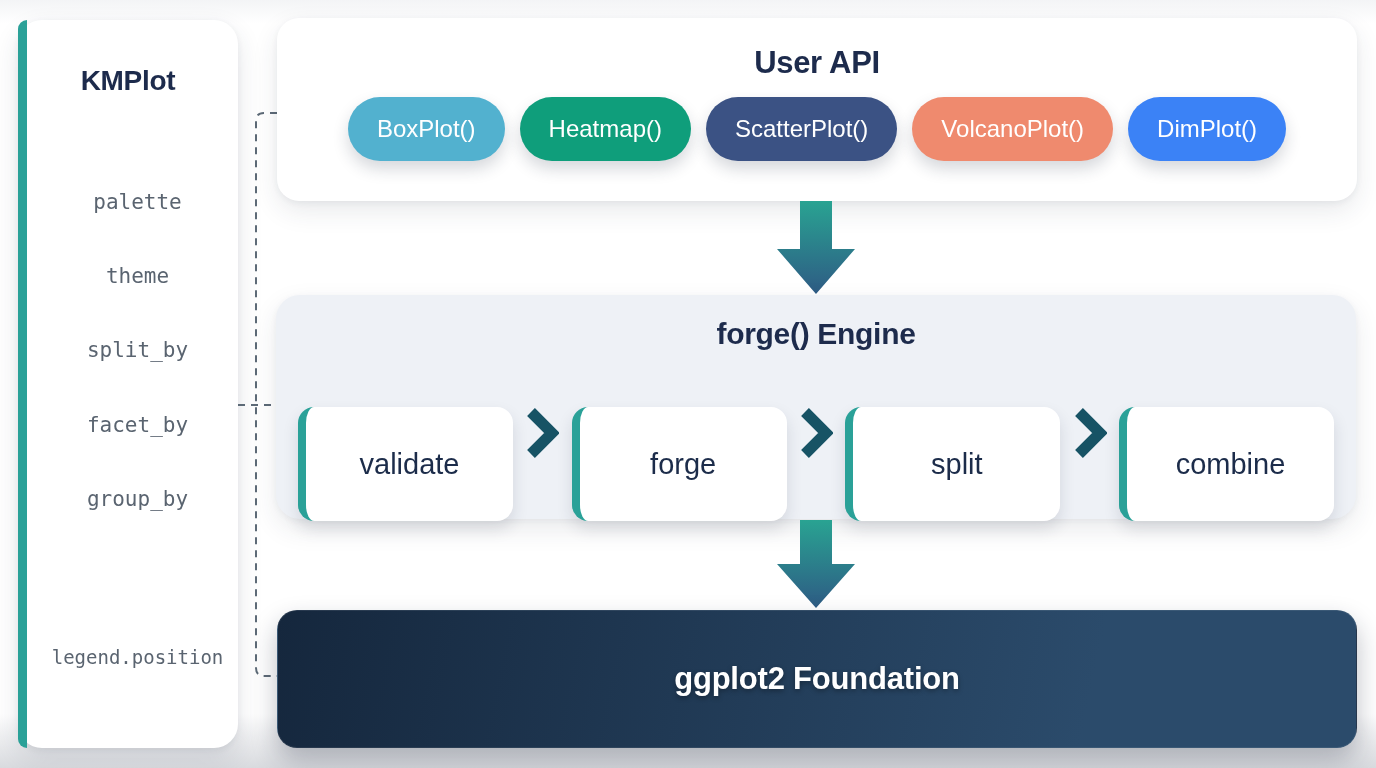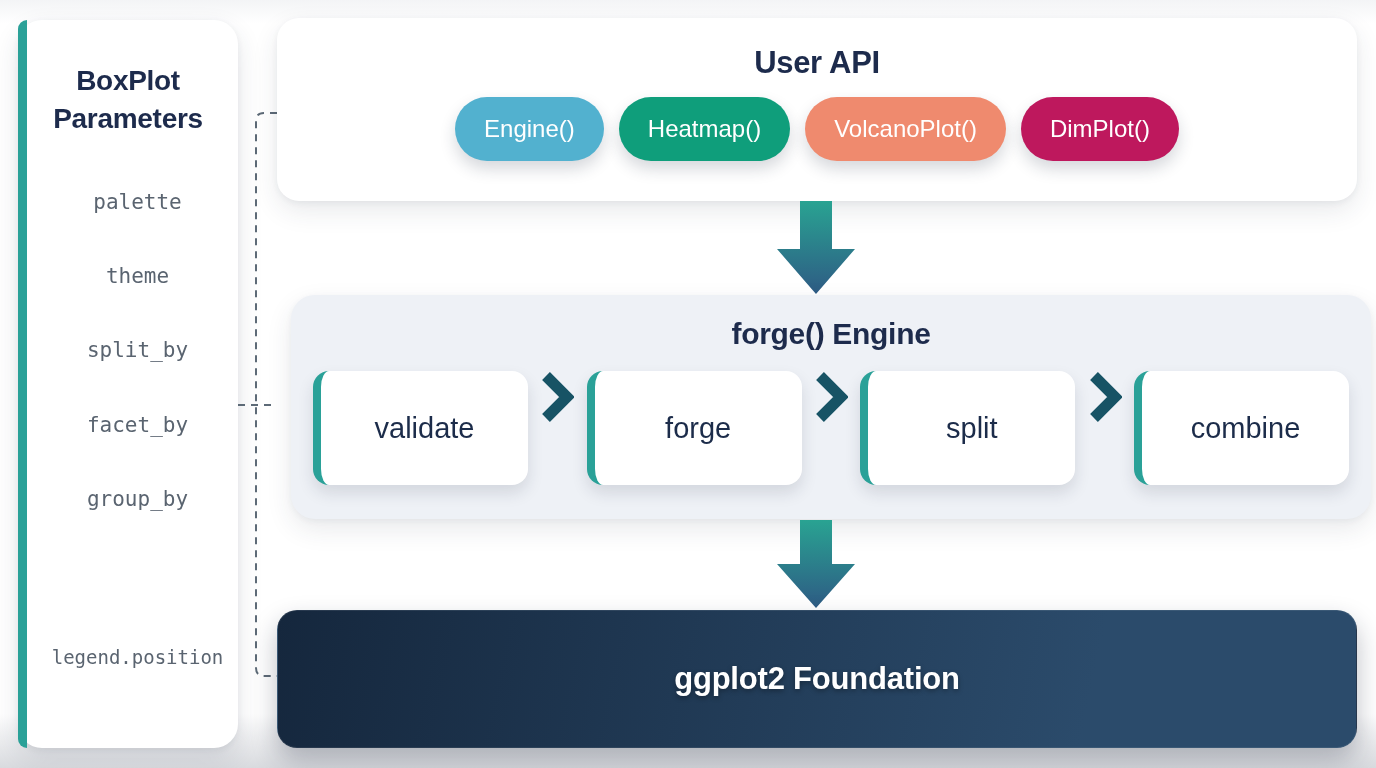--- a/index.html
+++ b/index.html
@@ -54,24 +54,24 @@
     gap: 15px; width: 100%;
   }
   .pill {
     height: 64px; border-radius: 32px; padding: 0 29px;
     display: flex; align-items: center; justify-content: center;
     color: #ffffff; font-size: 24px; font-weight: 500; white-space: nowrap;
     box-shadow: 0 8px 16px rgba(30,40,60,.18);
   }
 
   .card-engine {
-    position: absolute; left: 291px; top: 295px; width: 1080px; height: 224px;
+    position: absolute; left: 276px; top: 295px; width: 1080px; height: 224px;
     border-radius: 24px;
     box-shadow: 0 10px 26px rgba(40,50,70,.10), 0 2px 6px rgba(40,50,70,.05);
-    display: flex; flex-direction: column; align-items: center;
+    display: flex; flex-direction: column; align-items: center; gap: 36px;
   }
   .card-engine .section-title { margin-top: 22px; font-size: 30px; }
   .steps-row {
     margin-top: 20px; width: 100%; box-sizing: border-box; padding: 0 22px;
     display: flex; align-items: flex-start; justify-content: space-between;
   }
   .step {
     width: 215px; height: 114px; background: #ffffff; border-radius: 16px;
     border-left: 8px solid #2aa198; box-sizing: border-box;
     display: flex; align-items: center; justify-content: center;
@@ -95,43 +95,43 @@
   .arrow-svg { position: absolute; }
 </style>
 </head>
 <body>
 
 <div class="canvas">
 
   <aside class="sidebar">
     <div class="sidebar-accent" style="background-color: rgb(42, 161, 152);"></div>
     <div class="sidebar-title">
-      <span>BoxPlot</span><br>
-      <span>Parameters</span>
+      <span>KMPlot</span><br>
     </div>
     <div class="param" style="top:169px">palette</div>
     <div class="param" style="top:243px">theme</div>
     <div class="param" style="top:317px">split_by</div>
     <div class="param" style="top:392px">facet_by</div>
     <div class="param" style="top:466px">group_by</div>
     <div class="param small" style="top:624px">legend.position</div>
   </aside>
 
   <svg class="connector-svg" width="1376" height="768" viewBox="0 0 1376 768">
     <path d="M 277 113 L 264 113 Q 256 113 256 121 L 256 668 Q 256 676 264 676 L 277 676" fill="none" stroke-width="2" stroke-dasharray="7 6" stroke="#5d6a77"></path>
     <path d="M 238 405 L 277 405" fill="none" stroke-width="2" stroke-dasharray="7 6" stroke="#5d6a77"></path>
   </svg>
 
   <section class="card-user-api">
     <div class="section-title">User API</div>
     <div class="pills-row">
-      <div class="pill" style="background-color: rgb(82, 177, 207);">Engine()</div>
+      <div class="pill" style="background-color: rgb(82, 177, 207);">BoxPlot()</div>
       <div class="pill" style="background-color: rgb(15, 158, 123);">Heatmap()</div>
+      <div class="pill" style="background-color: rgb(59, 82, 132);">ScatterPlot()</div>
       <div class="pill" style="background-color: rgb(239, 138, 110);">VolcanoPlot()</div>
-      <div class="pill" style="background-color: #be185d;">DimPlot()</div>
+      <div class="pill" style="background-color: #3b82f6;">DimPlot()</div>
     </div>
   </section>
 
   <svg class="arrow-svg" style="left:776px; top:201px;" width="80" height="94" viewBox="0 0 80 94">
     <defs>
       <linearGradient id="ag1" x1="0" y1="0" x2="0" y2="1">
         <stop offset="0" stop-color="#29a392"></stop>
         <stop offset="1" stop-color="#2e5b84"></stop>
       </linearGradient>
     </defs>

